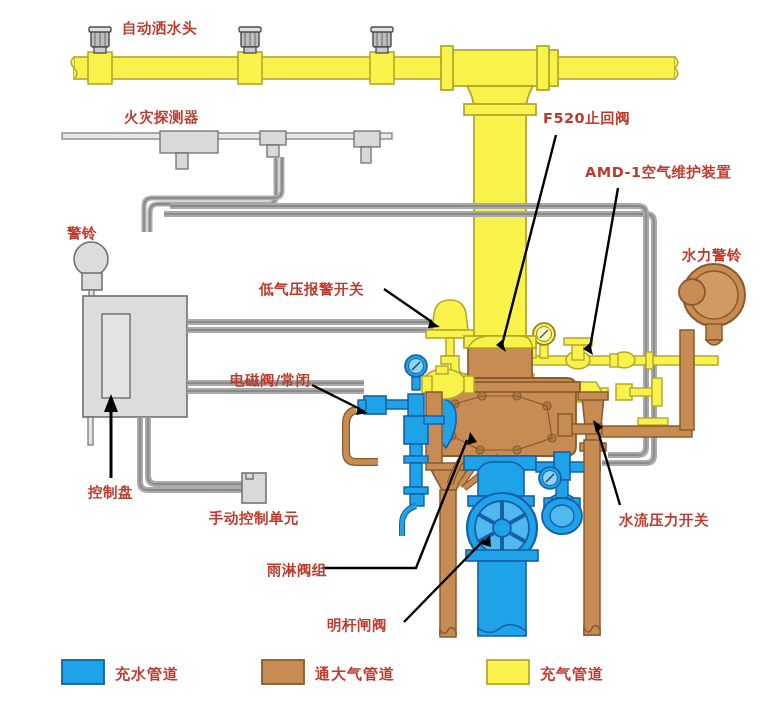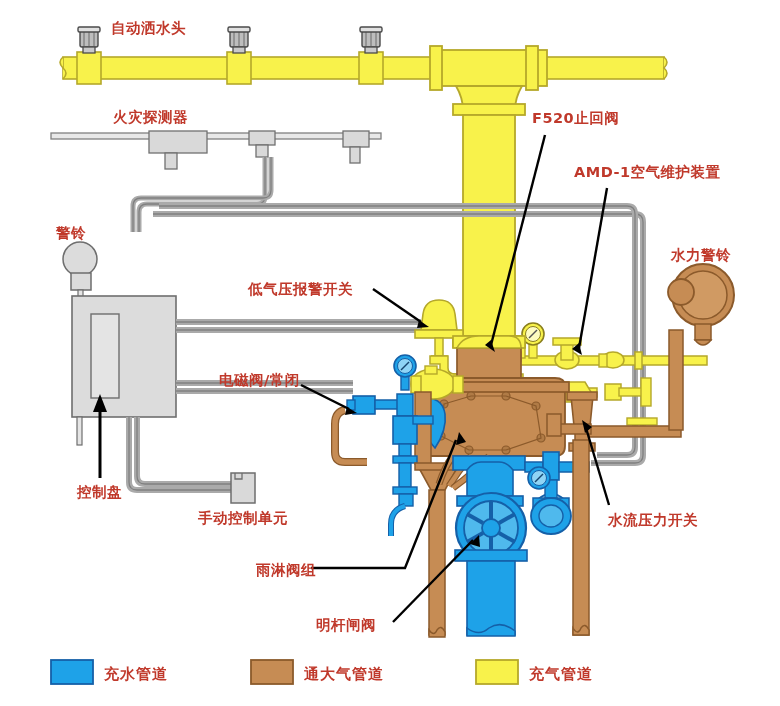--- a/index.html
+++ b/index.html
@@ -1,18 +1,18 @@
 <!DOCTYPE html>
 <html><head>
 <meta charset="utf-8">
 <style>
   html,body{margin:0;padding:0;background:#ffffff;}
   body{width:780px;height:706px;position:relative;overflow:hidden;
        font-family:"DejaVu Sans","Liberation Sans",sans-serif;}
-  #stage{position:absolute;left:1px;top:0;width:624px;height:706px;}
+  #stage{position:absolute;left:12px;top:0;width:624px;height:706px;}
   svg{display:block;}
   .lbl{
     font-family:"DejaVu Sans","Liberation Sans",sans-serif;
     font-size:14.5px;font-weight:700;fill:#c0392b;
     letter-spacing:0.5px;white-space:pre;
   }
   .legend-label{
     font-family:"DejaVu Sans","Liberation Sans",sans-serif;
     font-size:15px;font-weight:700;fill:#c0392b;letter-spacing:1px;
   }

